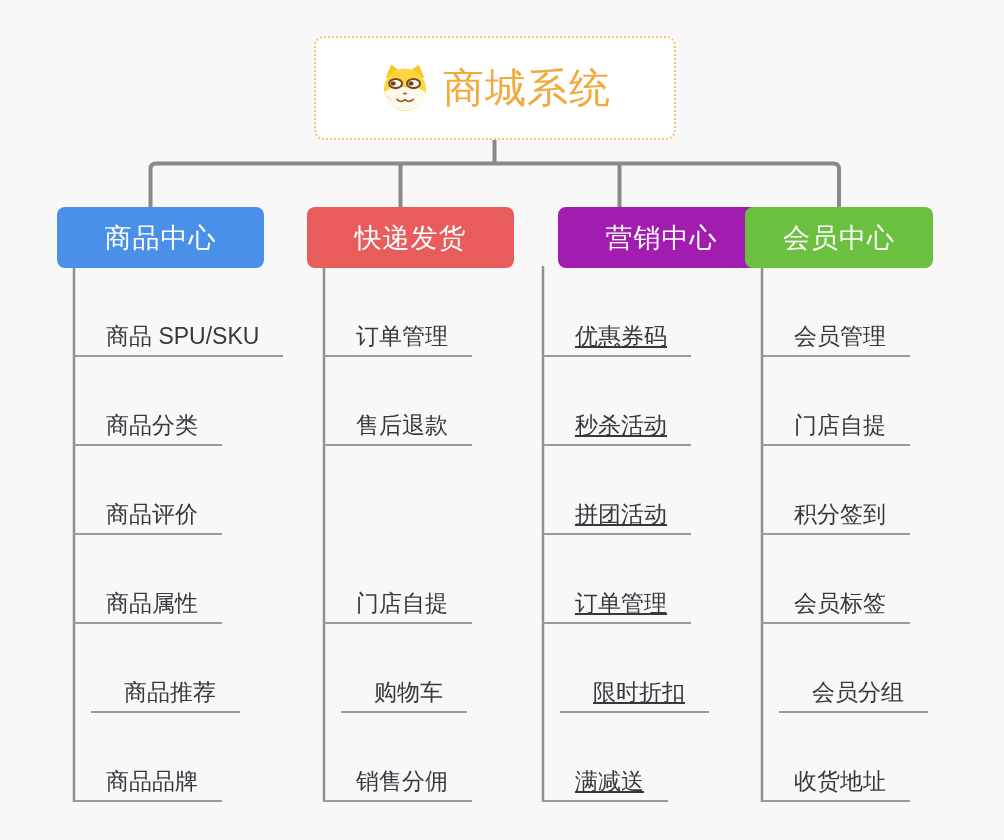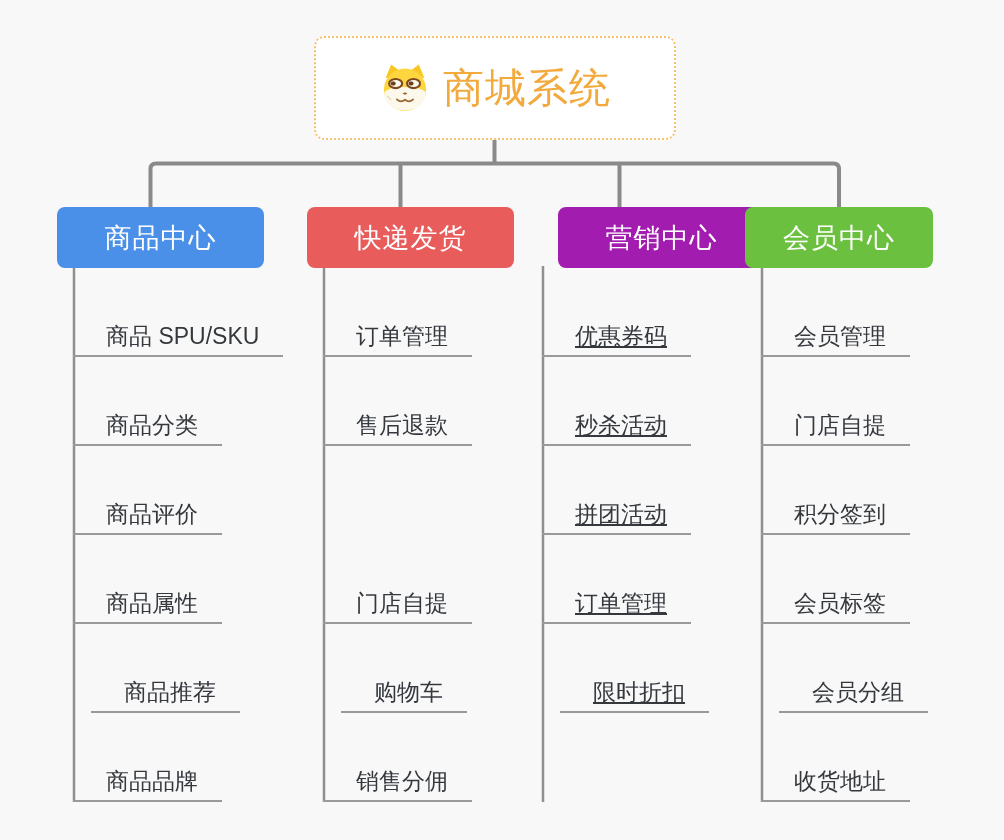--- a/index.html
+++ b/index.html
@@ -124,20 +124,21 @@
   <div class="child-node c1 r1">售后退款</div>
   <div class="child-node c1 r3">门店自提</div>
   <div class="child-node c1 r4">购物车</div>
   <div class="child-node c1 r5">销售分佣</div>
 
   <div class="child-node c2 r0">优惠券码</div>
   <div class="child-node c2 r1">秒杀活动</div>
   <div class="child-node c2 r2">拼团活动</div>
   <div class="child-node c2 r3">订单管理</div>
   <div class="child-node c2 r4">限时折扣</div>
+  <div class="child-node c2 r5">满减送</div>
 
   <div class="child-node c3 r0">会员管理</div>
   <div class="child-node c3 r1">门店自提</div>
   <div class="child-node c3 r2">积分签到</div>
   <div class="child-node c3 r3">会员标签</div>
   <div class="child-node c3 r4">会员分组</div>
   <div class="child-node c3 r5">收货地址</div>
 
 </div>
 

